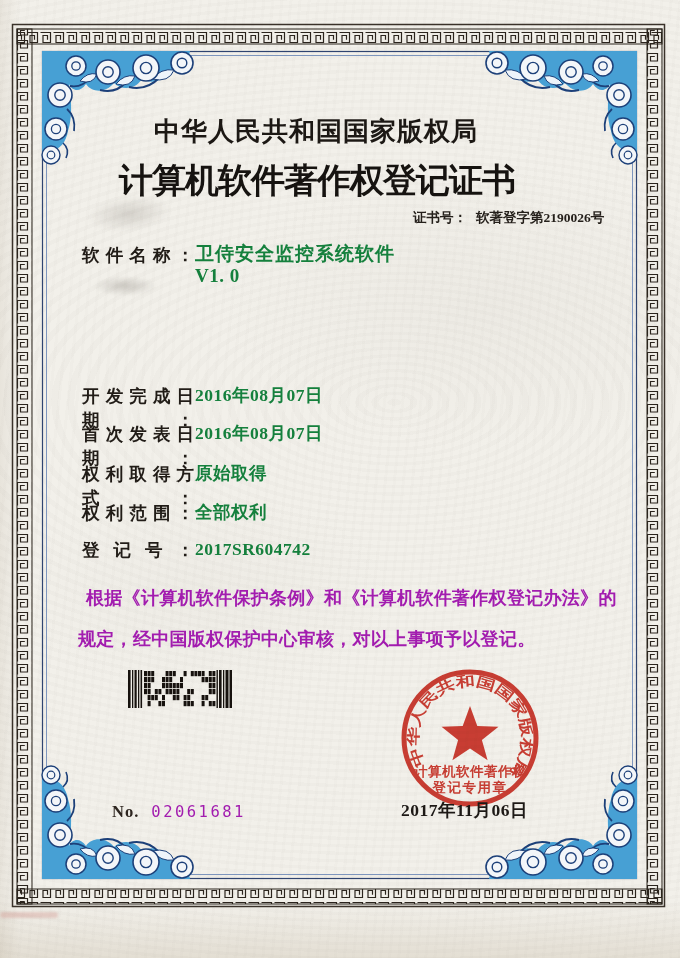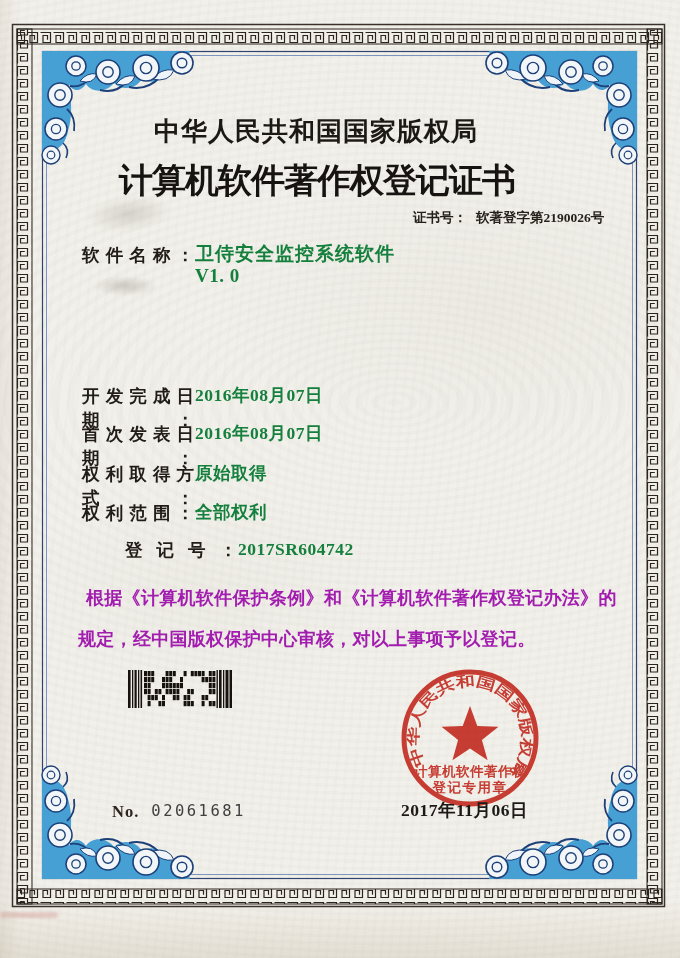--- a/index.html
+++ b/index.html
@@ -35,37 +35,37 @@
     font-size:13.5px;font-weight:700;color:#241f1a;}
 
   .row{position:absolute;left:82px;display:flex;align-items:flex-start;}
   .flabel{display:inline-block;width:112px;flex:0 0 112px;
     font-size:17.5px;font-weight:700;text-align:justify;text-align-last:justify;
     color:#211c17;}
   .fvalue{font-size:17.5px;font-weight:700;line-height:22px;letter-spacing:.5px;color:#15803d;margin-left:1px;}
   .fvalue.v-lg{font-size:19px;letter-spacing:1px;}
   .fvalue.v-sm{font-size:15.5px;letter-spacing:0;padding-top:2px;}
   .r1{top:243px;} .r2{top:311px;} .r3{top:384px;} .r4{top:422px;}
-  .r5{top:462px;} .r6{top:501px;} .r7{top:538px;margin-left:43px;}
+  .r5{top:462px;} .r6{top:501px;} .r7{top:538px;}
 
   .statement{position:absolute;left:62px;top:578px;width:562px;
     font-size:18px;font-weight:700;line-height:41px;letter-spacing:.3px;color:#a21caf;}
   .statement .st-line1{display:block;text-indent:24px;}
   .statement .st-line2{display:block;margin-left:16px;}
 
   .barcode{position:absolute;left:128px;top:670px;}
 
   .seal{position:absolute;left:394px;top:664px;mix-blend-mode:multiply;opacity:.92;}
   .issue-date{position:absolute;left:401px;top:798px;font-size:17.5px;font-weight:700;
     letter-spacing:.5px;color:#1d1916;}
 
-  .serial{position:absolute;left:112px;top:802px;display:flex;align-items:flex-start;gap:12px;}
+  .serial{position:absolute;left:112px;top:802px;display:flex;align-items:center;gap:12px;}
   .serial-prefix{font-size:16.5px;font-weight:700;letter-spacing:1px;color:#2e2620;}
   .serial-number{font-family:"DejaVu Sans Mono","Liberation Mono",monospace;
-    font-size:15.5px;letter-spacing:2.5px;color:#404040;}
+    font-size:15.5px;letter-spacing:2.5px;color:#a21caf;}
 </style>
 </head>
 <body>
 
 <div class="page">
   <div class="texture"></div>
 
   <svg class="frame-svg" width="680" height="958" viewBox="0 0 680 958" aria-hidden="true">
     <defs>
       <pattern id="gk" width="13" height="15" patternUnits="userSpaceOnUse">

